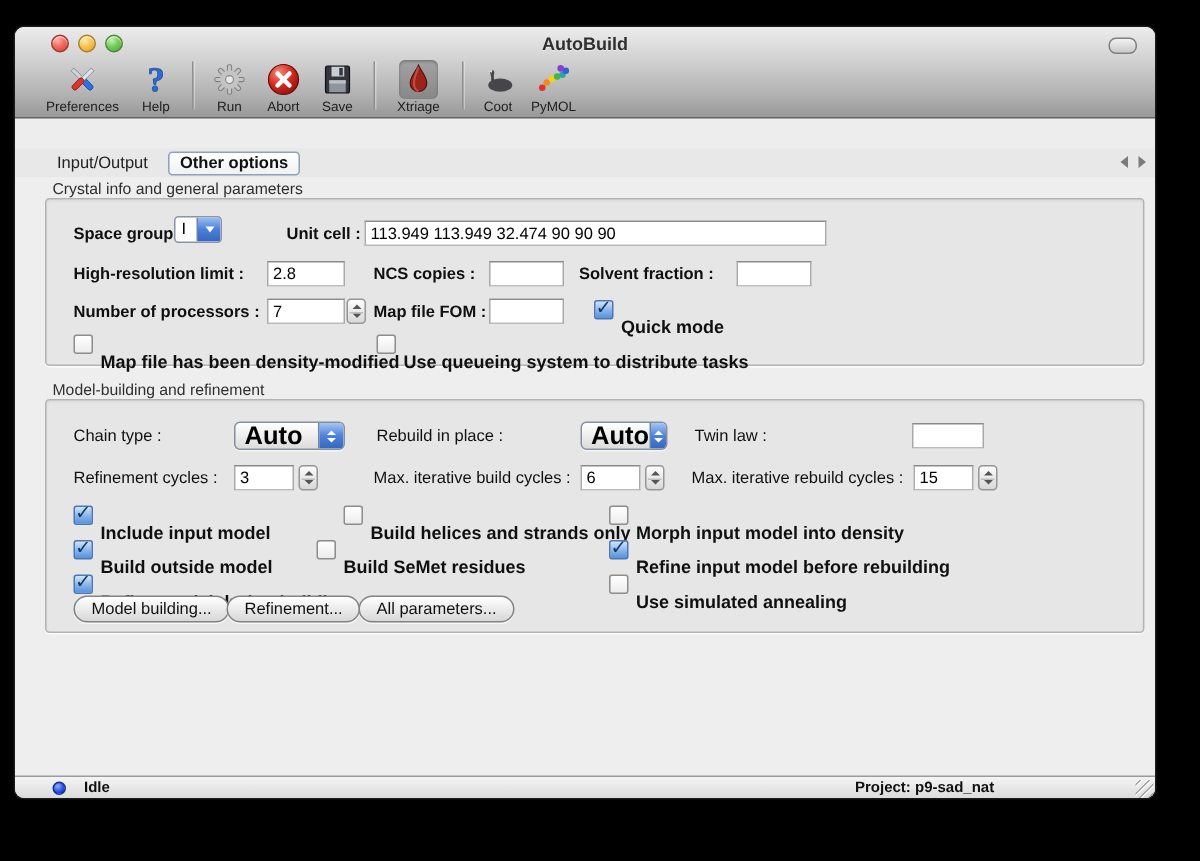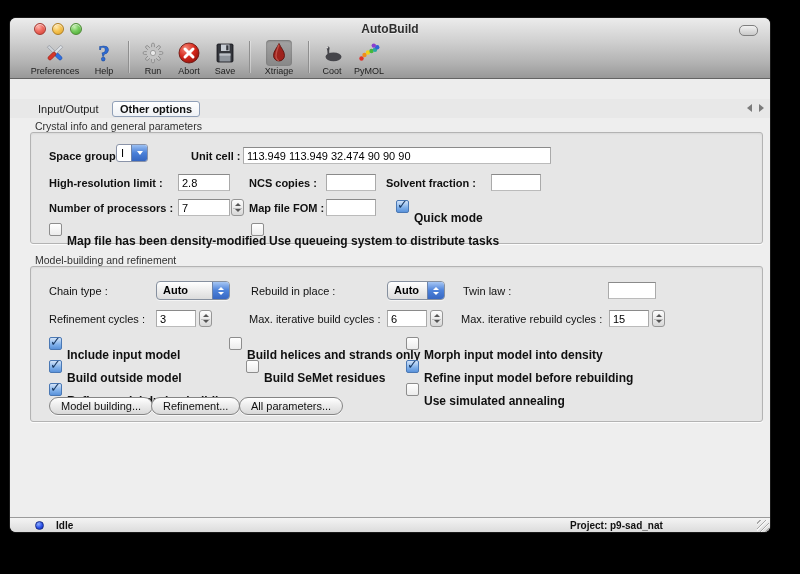--- a/index.html
+++ b/index.html
@@ -49,21 +49,21 @@
   .tfield{position:absolute;height:15px;border:1px solid;border-color:#8a8a8a #aaaaaa #bbbbbb;background:#fff;font-size:11px;font-family:"Liberation Sans","DejaVu Sans",sans-serif;padding:0 3px;margin:0;box-sizing:content-box;}
 
   
   .combo{position:absolute;height:18px;display:flex;border:1px solid #8a93a8;border-radius:3px;overflow:hidden;background:#fff;box-sizing:border-box;}
   .combo-text{flex:1;font-size:11px;line-height:16px;padding-left:4px;color:#000;}
   .combo-btn{width:15px;background:linear-gradient(#9cc0f2,#4a80d8 50%,#3566c0);display:flex;align-items:center;justify-content:center;border-left:1px solid #6d84aa;}
   .tri-dn{width:0;height:0;border-left:3.5px solid transparent;border-right:3.5px solid transparent;border-top:4.5px solid #fff;}
 
   
   .popup{position:absolute;height:19px;display:flex;border:1px solid #86909f;border-radius:4px;overflow:hidden;background:linear-gradient(#ffffff,#dcdcdc);box-sizing:border-box;box-shadow:0 1px 0 rgba(255,255,255,.6);}
-  .popup-text{flex:1;font-size:11px;font-weight:bold;line-height:17px;padding-left:6px;color:#000;}
+  .popup-text{flex:1;font-size:17px;font-weight:bold;line-height:17px;padding-left:6px;color:#000;}
   .popup-btn{width:16px;background:linear-gradient(#a6c6f4,#4d82da 50%,#3767c2);display:flex;flex-direction:column;align-items:center;justify-content:center;gap:2px;border-left:1px solid #6d84aa;}
   .tri-up-s{width:0;height:0;border-left:3px solid transparent;border-right:3px solid transparent;border-bottom:3.5px solid #fff;}
   .tri-dn-s{width:0;height:0;border-left:3px solid transparent;border-right:3px solid transparent;border-top:3.5px solid #fff;}
 
   
   .stepper{position:absolute;width:13px;height:17px;border:1px solid #969696;border-radius:3px;background:linear-gradient(#fdfdfd,#d8d8d8);display:flex;flex-direction:column;align-items:center;justify-content:center;gap:3px;box-sizing:border-box;}
   .st-up{width:0;height:0;border-left:3px solid transparent;border-right:3px solid transparent;border-bottom:3.5px solid #555;}
   .st-dn{width:0;height:0;border-left:3px solid transparent;border-right:3px solid transparent;border-top:3.5px solid #555;}
   .st-mid{position:absolute;left:1px;right:1px;top:7.5px;height:1px;background:#bdbdbd;}
 
@@ -320,21 +320,21 @@
       </label>
       <label class="cb" style="left:375px;top:69px" data-checked="false">
         <span class="box"></span>
             <span class="cb-label">Morph input model into density</span>
       </label>
 
       <label class="cb" style="left:18px;top:92px" data-checked="true">
         <span class="box"></span>
             <span class="cb-label">Build outside model</span>
       </label>
-      <label class="cb" style="left:215px;top:92px" data-checked="false">
+      <label class="cb" style="left:180px;top:92px" data-checked="false">
         <span class="box"></span>
             <span class="cb-label">Build SeMet residues</span>
       </label>
       <label class="cb" style="left:375px;top:92px" data-checked="true">
         <span class="box"></span>
             <span class="cb-label">Refine input model before rebuilding</span>
       </label>
 
       <label class="cb" style="left:18px;top:115px" data-checked="true">
         <span class="box"></span>

